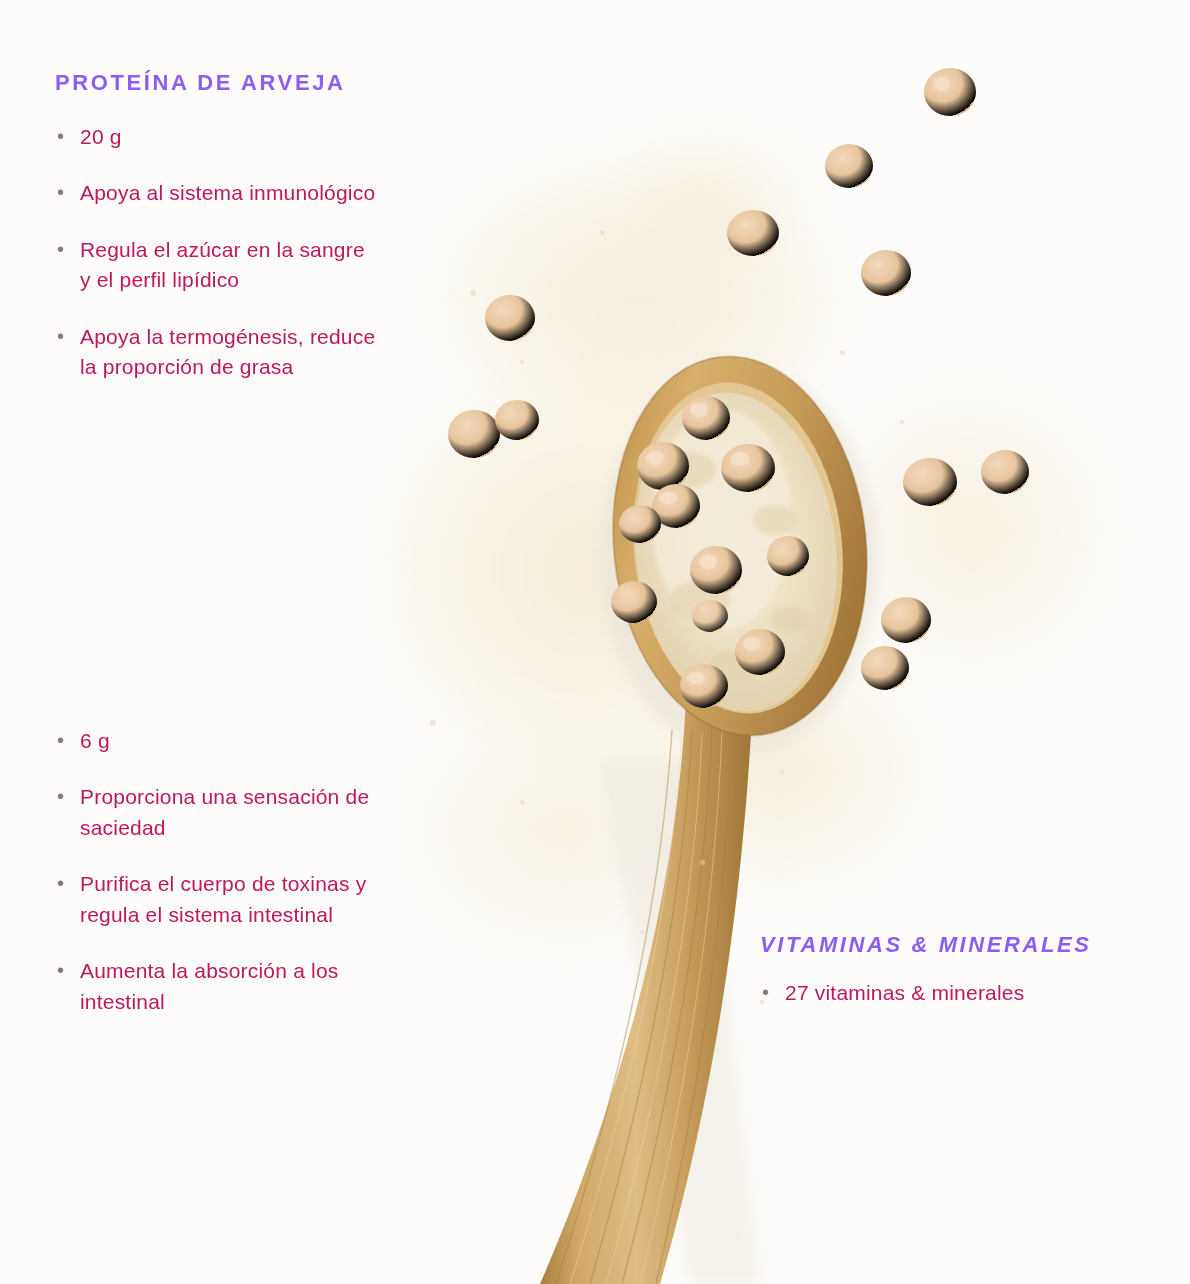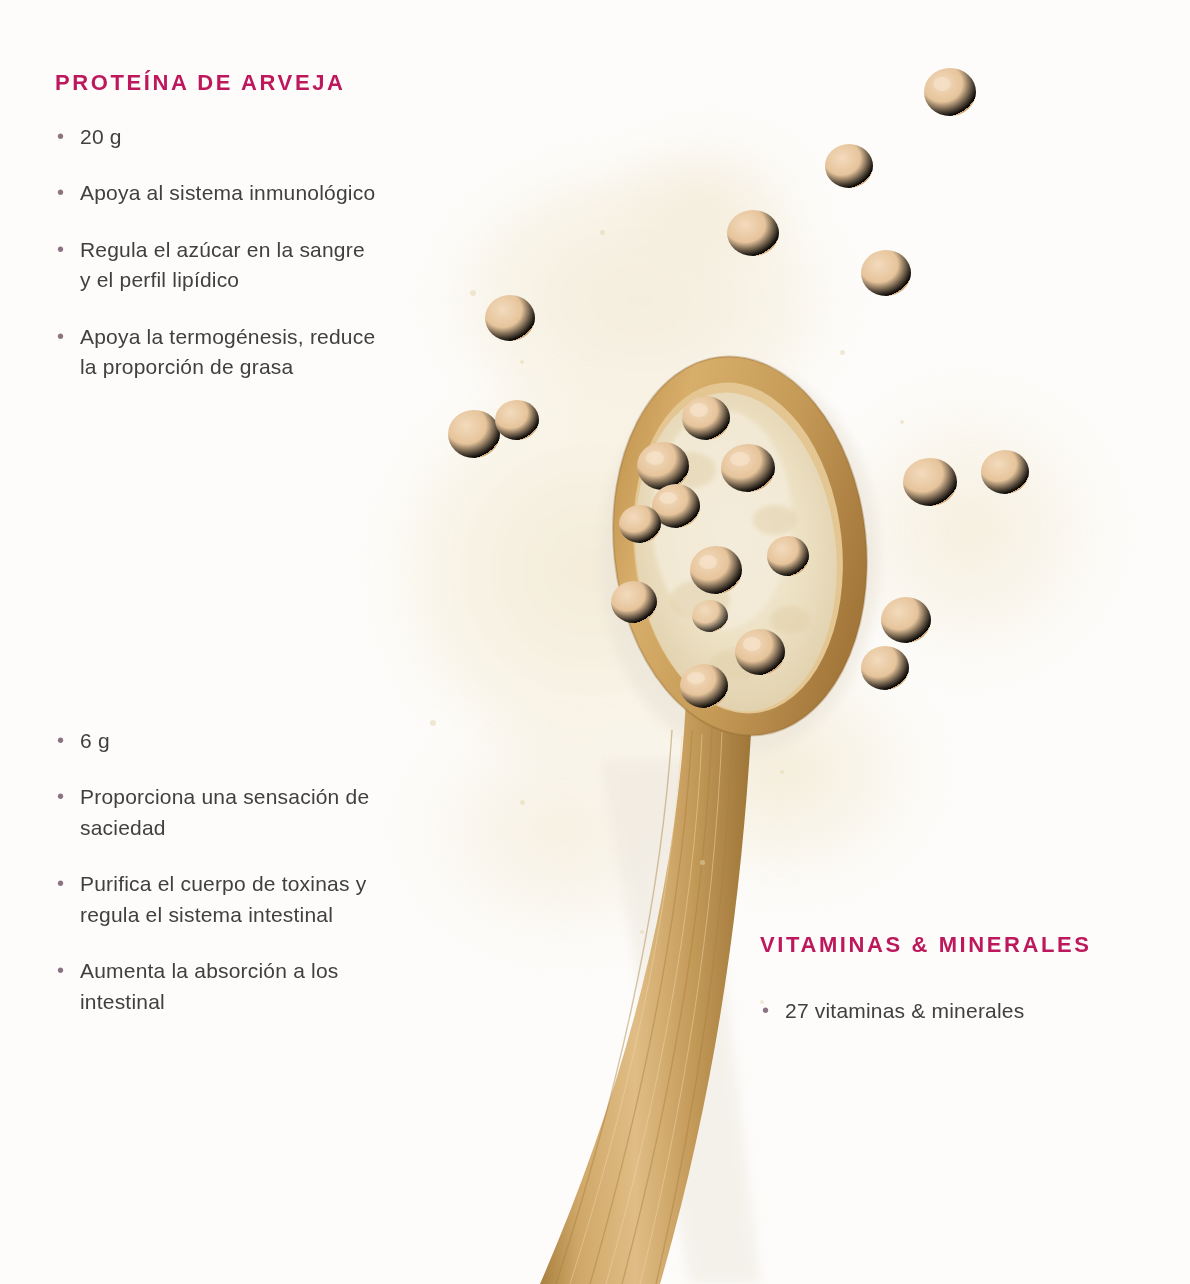--- a/index.html
+++ b/index.html
@@ -60,51 +60,51 @@
   }
 
   
   .content {
     position: absolute;
     inset: 0;
   }
   .section { position: absolute; }
 
   .sec-title {
-    color: #be185d;
+    color: #8b5cf6;
     font-size: 22px;
     letter-spacing: 2.6px;
     font-weight: 600;
     margin: 0 0 26px 0;
     white-space: nowrap;
   }
   .bullets { margin: 0; padding: 0; list-style: none; }
   .bullets li {
     position: relative;
-    color: #404040;
+    color: #be185d;
     font-size: 21px;
     line-height: 1.45;
     padding-left: 25px;
     margin-bottom: 26px;
     letter-spacing: .2px;
     white-space: pre-line;
   }
   .bullets li::before {
     content: "•";
     position: absolute;
     left: 2px;
     top: 0;
     color: #8d7382;
     font-size: 20px;
   }
 
   #sec-protein { left: 55px; top: 70px; width: 470px; }
   #sec-fiber   { left: 55px; top: 726px; width: 470px; }
   #sec-vitamins{ left: 760px; top: 932px; width: 400px; }
-  #sec-vitamins .sec-title { margin-bottom: 38px; }
+  #sec-vitamins .sec-title { margin-bottom: 20px; font-style: italic; }
 </style>
 </head>
 <body>
 
 <div class="photo-layer">
 
   <div class="powder p1"></div>
   <div class="powder p6"></div>
   <div class="powder p2"></div>
   <div class="powder p3"></div>

